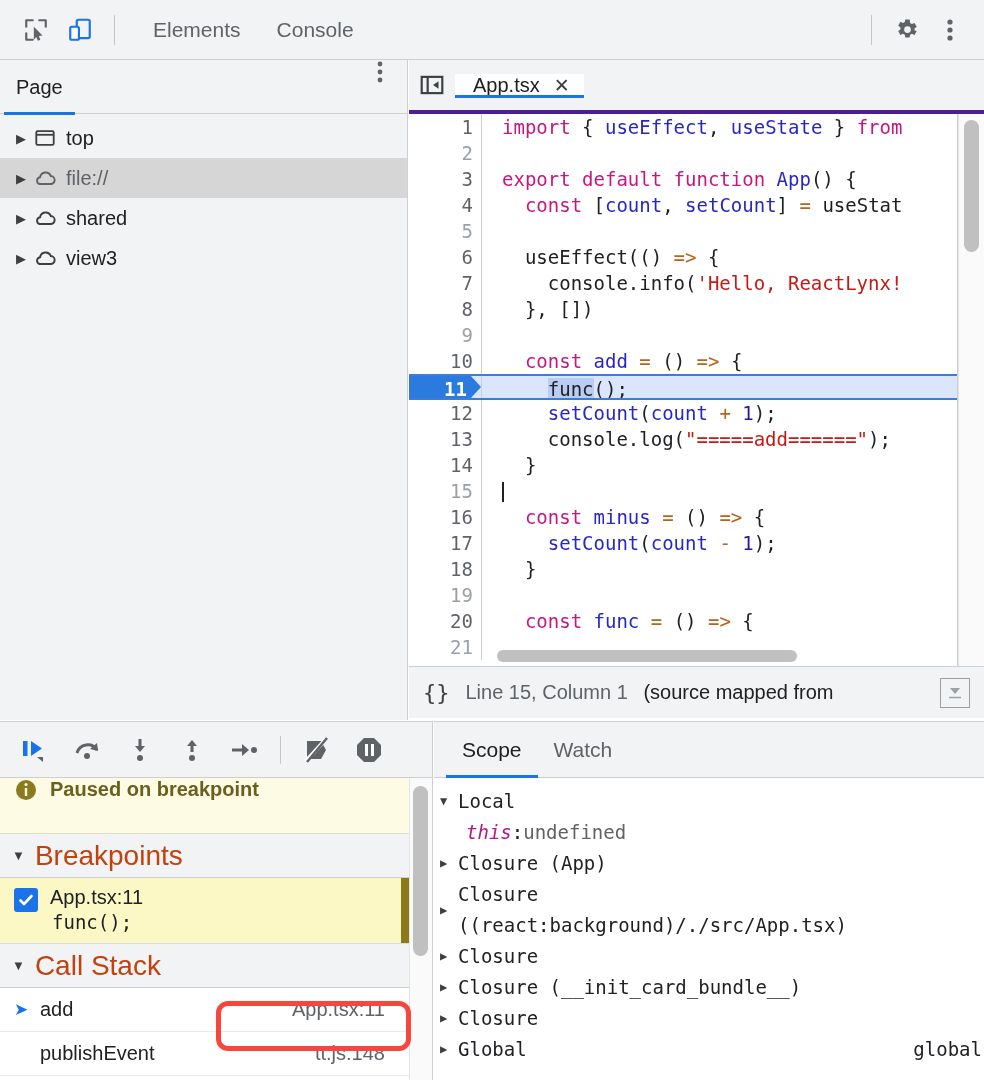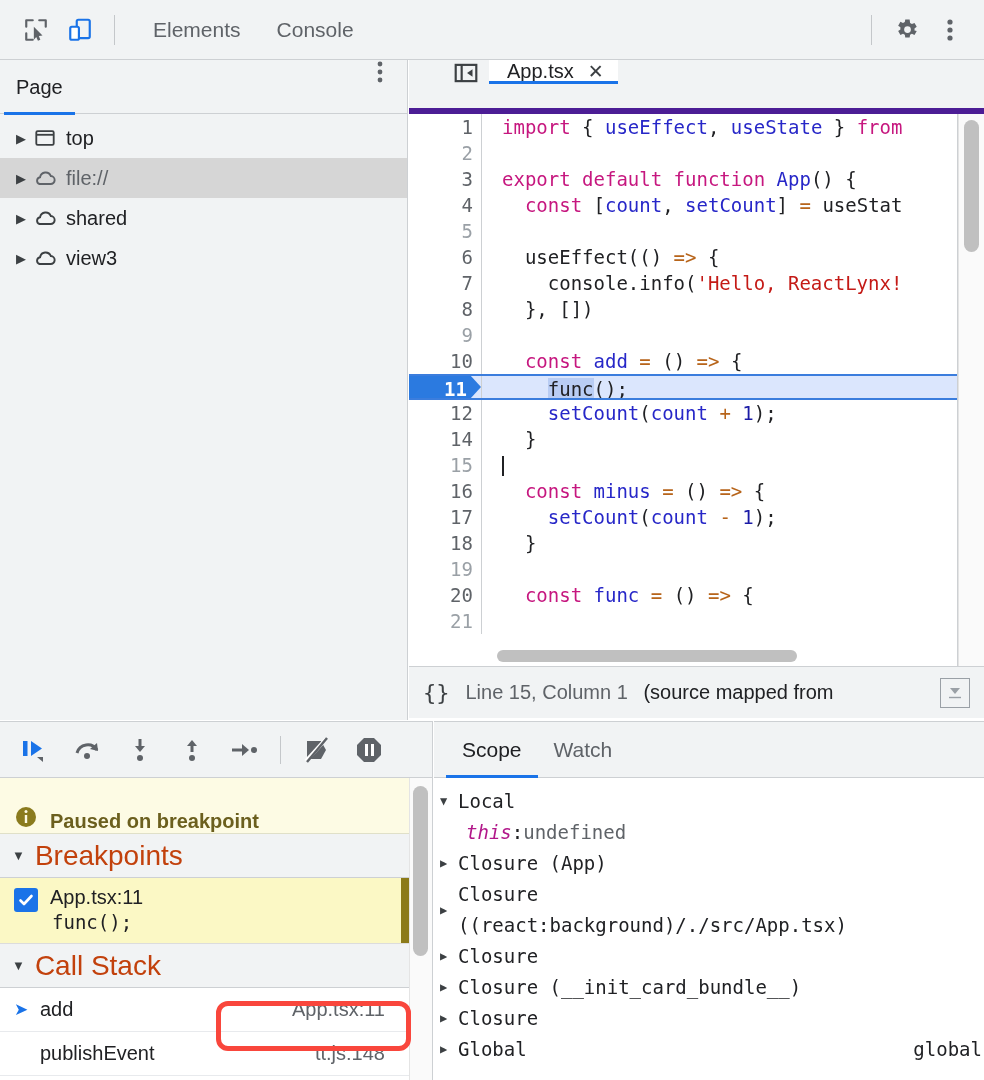--- a/index.html
+++ b/index.html
@@ -60,22 +60,22 @@
     color:#3c4043; font-size:13px; flex:0 0 18px;
   }
   .tree-ico { width:30px; display:flex; align-items:center; justify-content:center; flex:0 0 30px; }
   .tree-label { margin-left:6px; }
 
   
   .editor-panel {
     position:absolute; left:409px; top:60px; width:575px; height:660px; background:#fff;
   }
   .editor-tabbar {
-    height:54px; background:#f1f3f4; border-bottom:6px solid #4c1d95;
-    display:flex; align-items:flex-start;padding-left:34px;
+    height:54px; background:#f1f3f4; border-bottom:4px solid #4c1d95;
+    display:flex; align-items:center;
   }
   .sidebar-toggle {
     width:46px; display:flex; align-items:center; justify-content:center; cursor:pointer;
   }
   .file-tab {
     display:flex; align-items:center; background:#fff; padding:0 14px 0 18px;
     font-size:20px; color:#202124; position:relative; cursor:pointer;
   }
   .file-tab::after {
     content:""; position:absolute; left:0; right:0; bottom:-1px; height:3px; background:#1a73e8;
@@ -148,21 +148,21 @@
   .debug-toolbar {
     height:56px; background:#f1f3f4; border-bottom:1px solid #cdd0d3;
     display:flex; align-items:center; padding-left:12px; gap:4px; flex:0 0 56px;
   }
   .dbtn { width:48px; height:44px; display:flex; align-items:center; justify-content:center; cursor:pointer; }
   .dsep { width:1px; height:28px; background:#c4c7ca; margin:0 8px; }
   .debug-body { flex:1; position:relative; overflow:hidden; }
   .debug-scrollarea { position:absolute; left:0; top:0; right:23px; bottom:0; }
   .pause-banner {
     height:56px; background:#fdfbe4; border-bottom:1px solid #e0e0c8;
-    display:flex; align-items:flex-end; padding-left:14px; gap:12px;
+    display:flex; align-items:flex-start; padding-left:14px; gap:12px;
   }
   .pause-text { font-size:20px; font-weight:bold; color:#6b5f1e; }
   .section-head {
     height:44px; background:#f1f3f4; border-bottom:1px solid #cdd0d3;
     display:flex; align-items:center; padding-left:12px; gap:10px; cursor:pointer;
   }
   .section-head .caret-d { font-size:13px; color:#3c4043; }
   .section-title { font-size:28px; color:#c2410c; }
   .bp-item {
     background:#fbf8c5; border-bottom:1px solid #dcdcdc;
@@ -381,20 +381,24 @@
           </div>
           <div class="crow cur has-code">
             <div class="gutter">11</div>
             <div class="code"><span>    </span><span class="tok-hl">func</span><span>();</span></div>
           </div>
           <div class="crow has-code">
             <div class="gutter">12</div>
             <div class="code"><span>    </span><span class="var">setCount</span><span>(</span><span class="var">count</span><span> </span><span class="op">+</span><span> </span><span class="num">1</span><span>);</span></div>
           </div>
           <div class="crow has-code">
+            <div class="gutter">13</div>
+            <div class="code"><span>    console.log(</span><span class="str">"=====add======"</span><span>);</span></div>
+          </div>
+          <div class="crow has-code">
             <div class="gutter">14</div>
             <div class="code"><span>  }</span></div>
           </div>
           <div class="crow">
             <div class="gutter">15</div>
             <div class="code"><span class="caret"></span></div>
           </div>
           <div class="crow has-code">
             <div class="gutter">16</div>
             <div class="code"><span>  </span><span class="kw">const</span><span> </span><span class="var">minus</span><span> </span><span class="op">=</span><span> () </span><span class="op">=&gt;</span><span> {</span></div>

